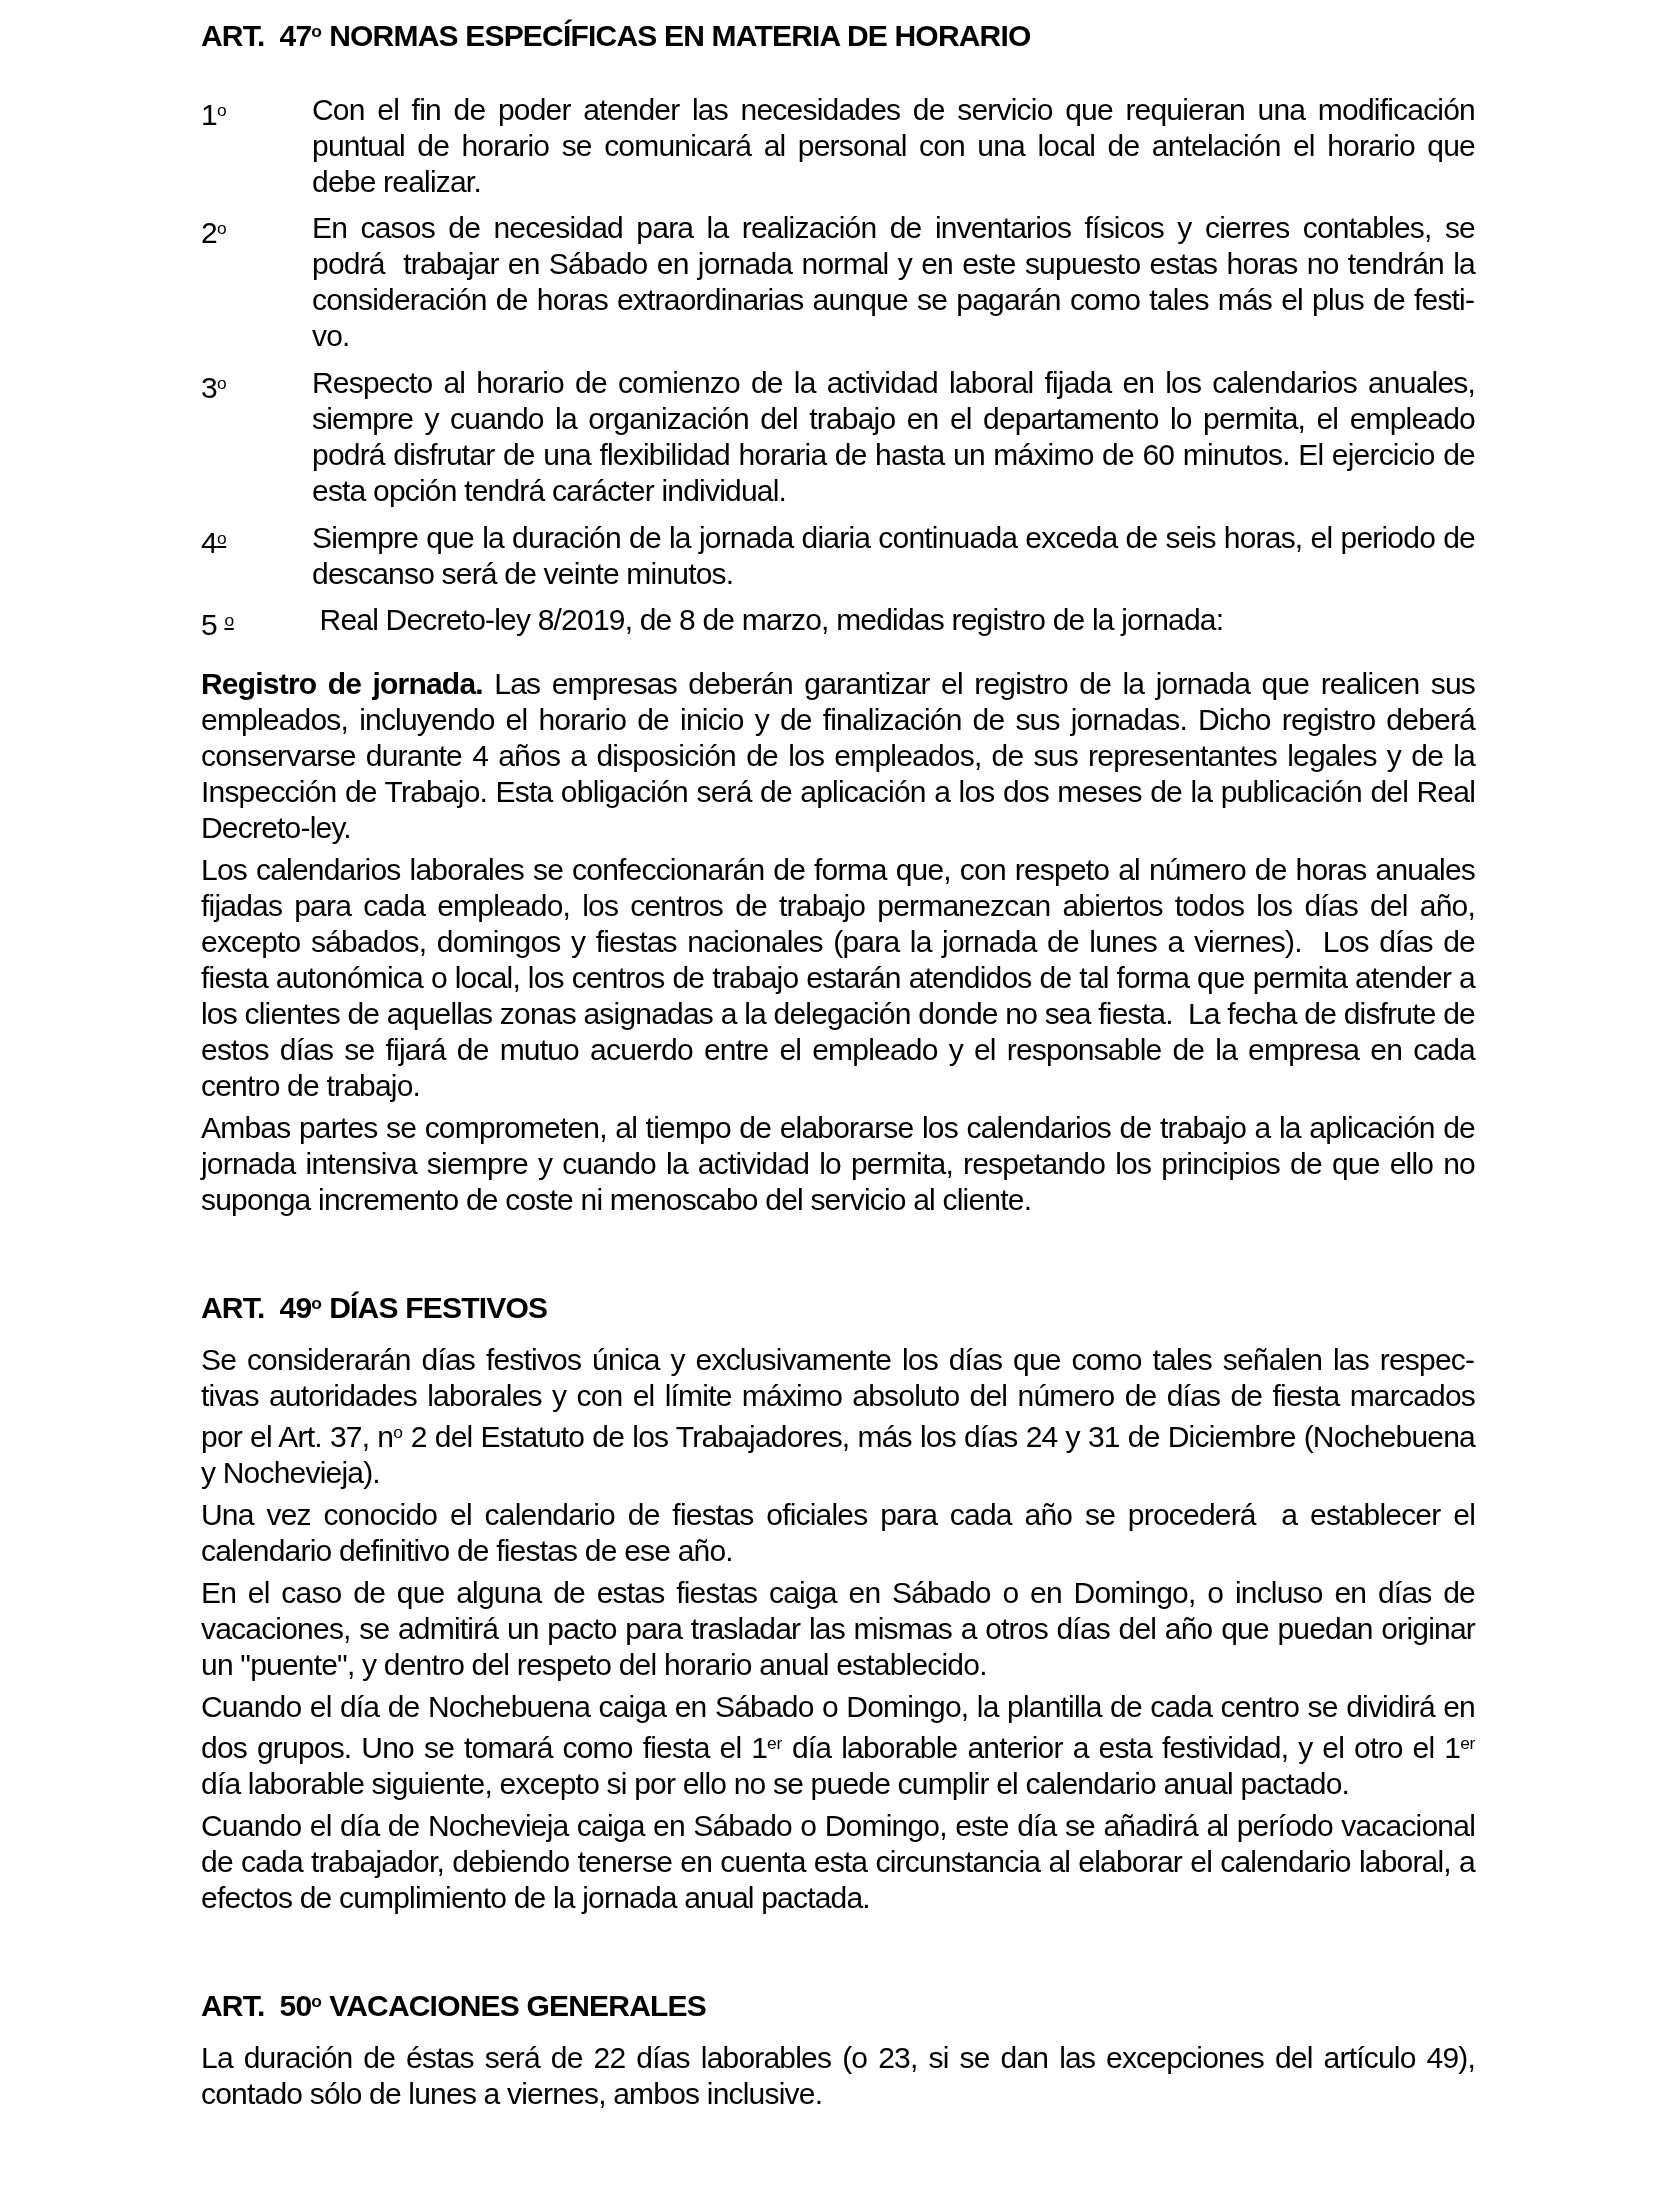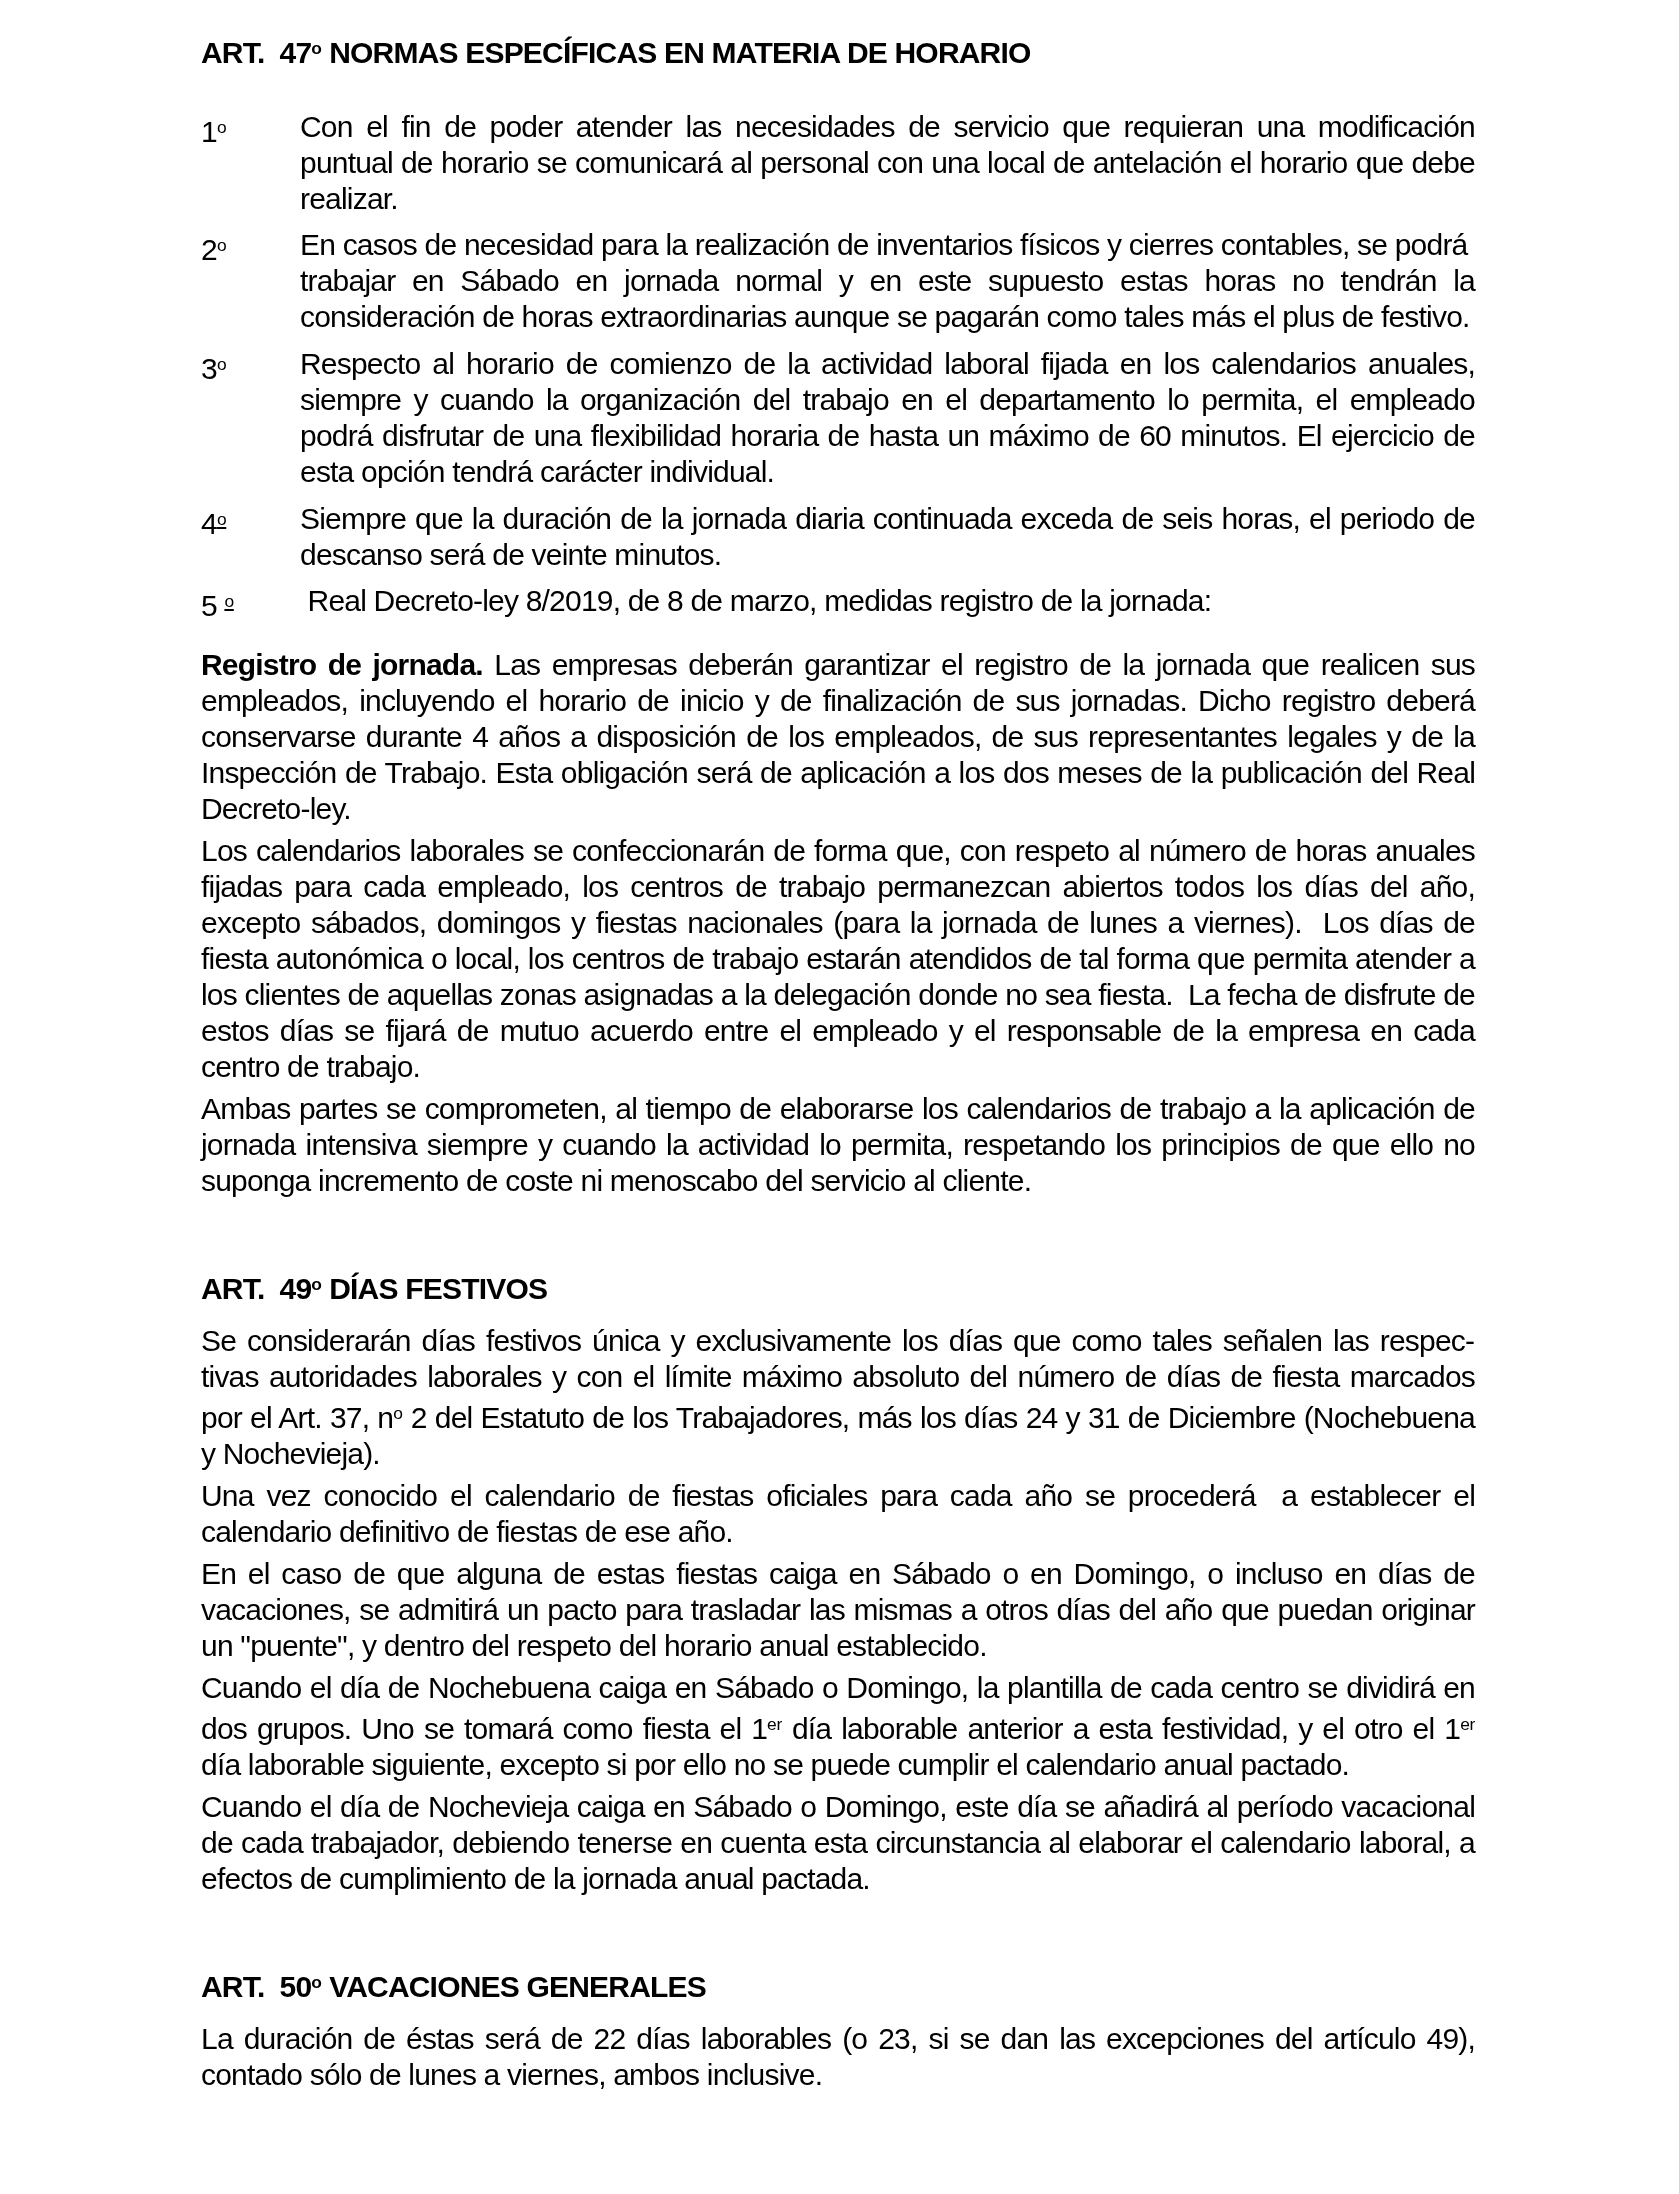--- a/index.html
+++ b/index.html
@@ -8,33 +8,33 @@
 
   .page {
     width: 1679px;
     height: 2194px;
     background: #ffffff;
     color: #000000;
     font-family: "Liberation Sans", "DejaVu Sans", sans-serif;
     font-size: 30px;
     line-height: 36px;
     letter-spacing: -0.8px;
-    padding: 19px 204px 0 201px;
+    padding: 2px 204px 0 201px;
     overflow: hidden;
   }
 
   .heading {
     font-size: 30px;
     font-weight: 700;
     margin: 67px 0 16px 0;
     white-space: nowrap;
   }
   .heading.first { margin-top: 10.7px; margin-bottom: 38px; }
 
-  .item { display: flex; margin: 0 0 10.7px 0; }
+  .item { display: flex; margin: 0 0 10.7px 0; gap: 12px; }
   .item.last { margin-bottom: 22px; }
   .num { flex: 0 0 99px; }
   .body { flex: 1 1 auto; text-align: justify; }
 
   .para { text-align: justify; margin: 0 0 6.1px 0; }
 
   .sup { font-size: 58%; vertical-align: 0.52em; letter-spacing: -0.3px; }
   .u   { text-decoration: underline; text-decoration-thickness: 1.9px; text-underline-offset: 2.3px; }
   .b   { font-weight: 700; }
 </style>

